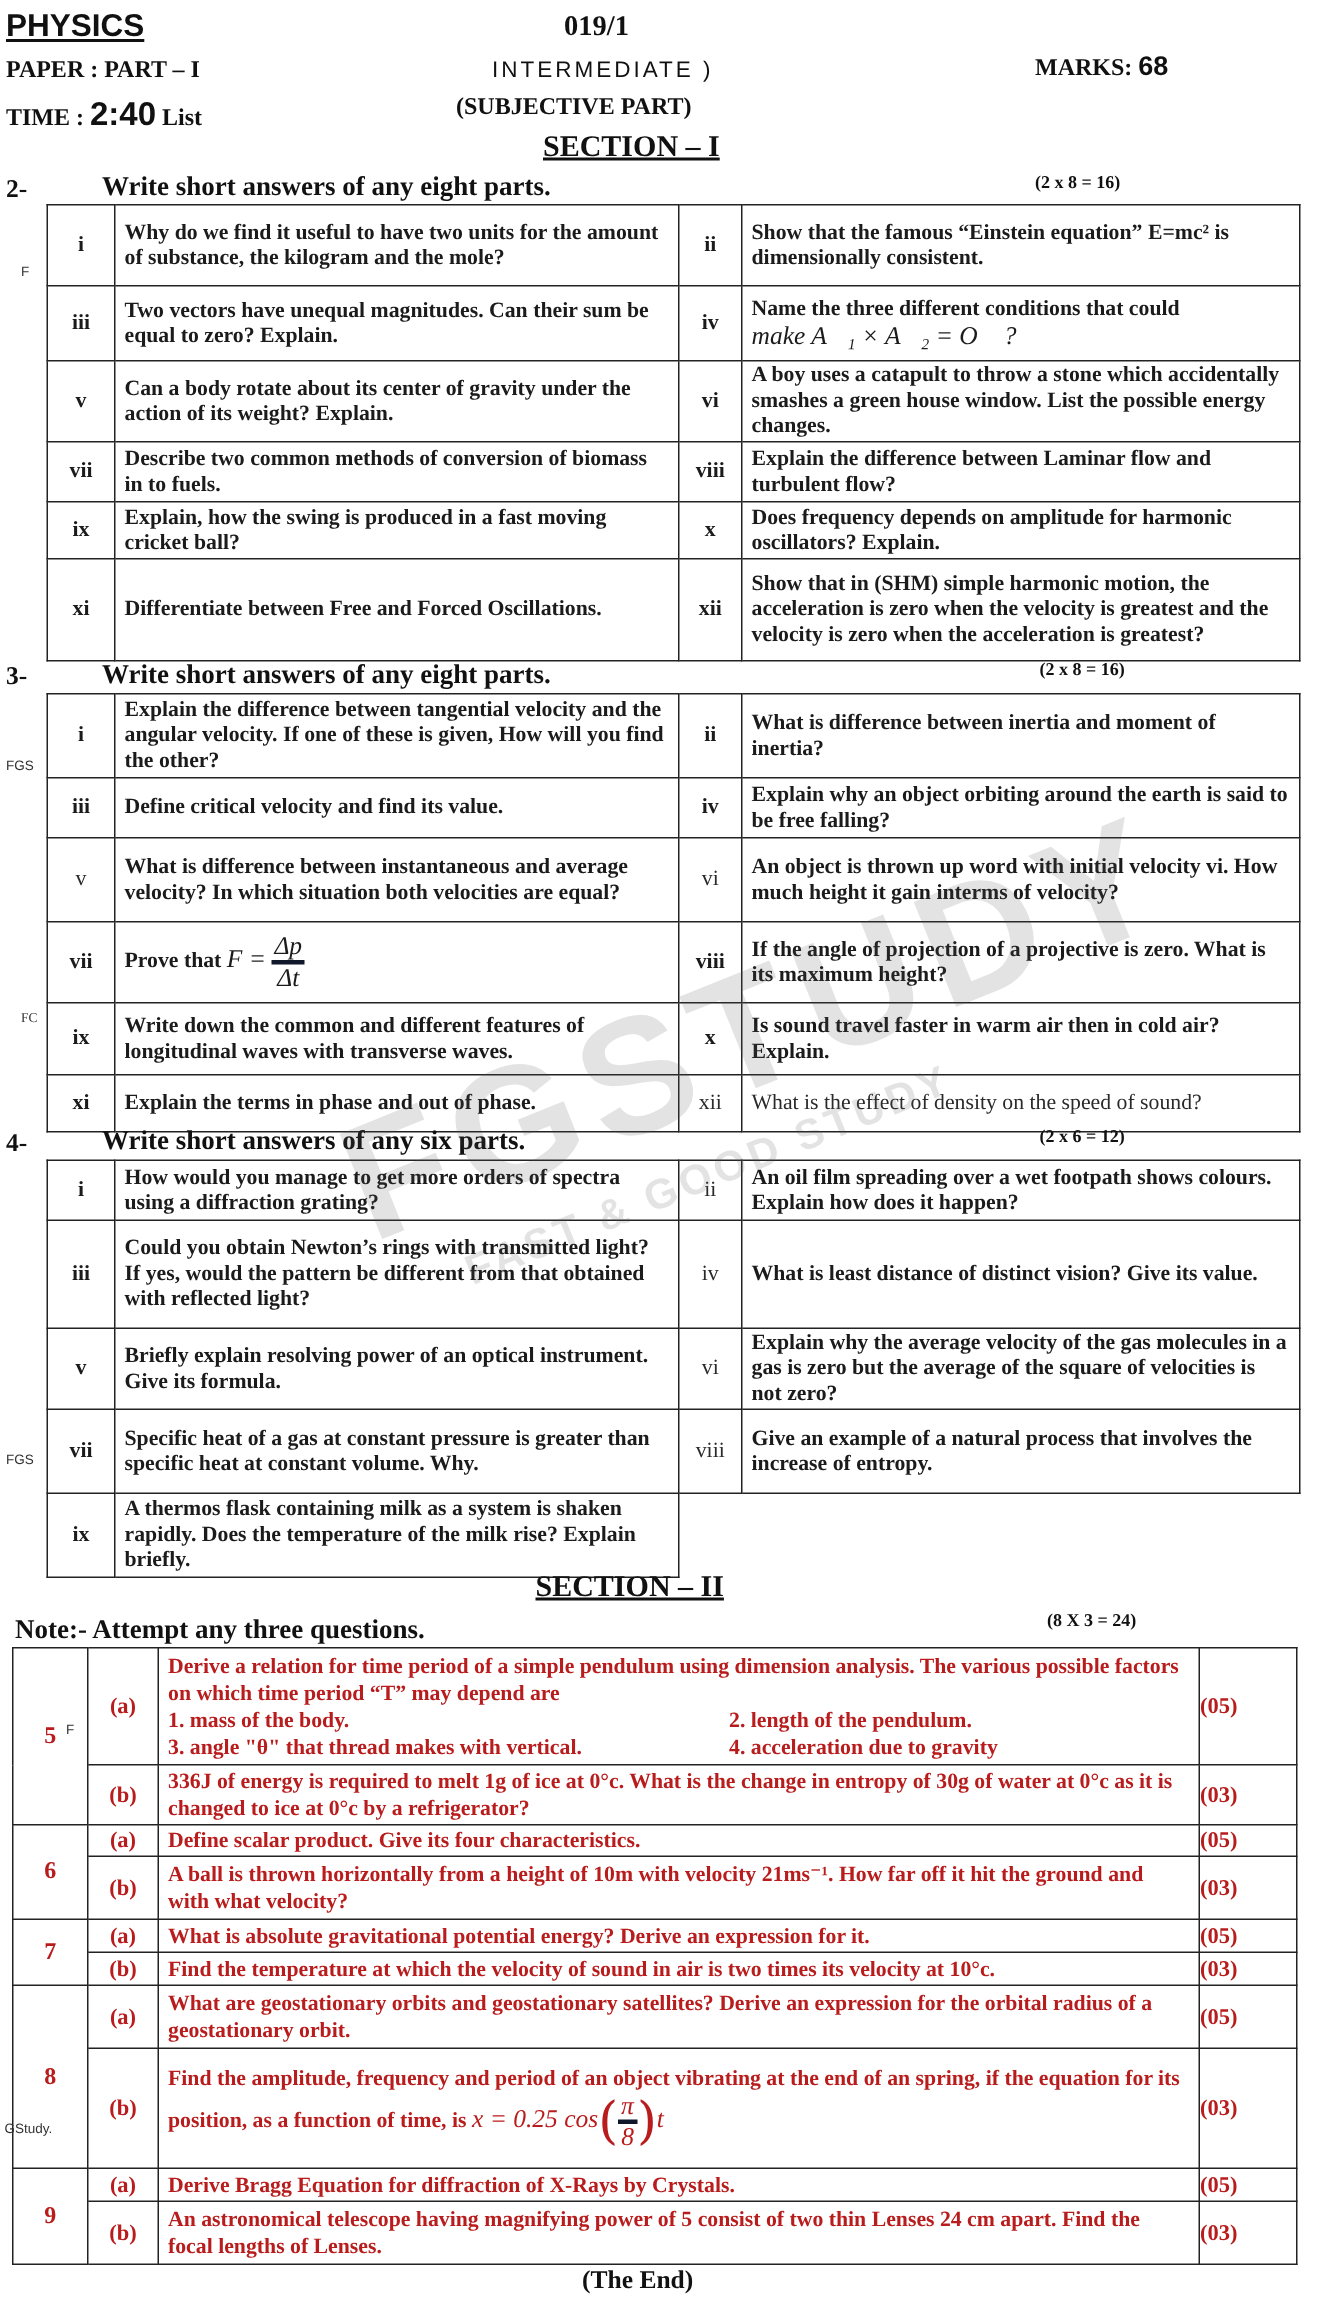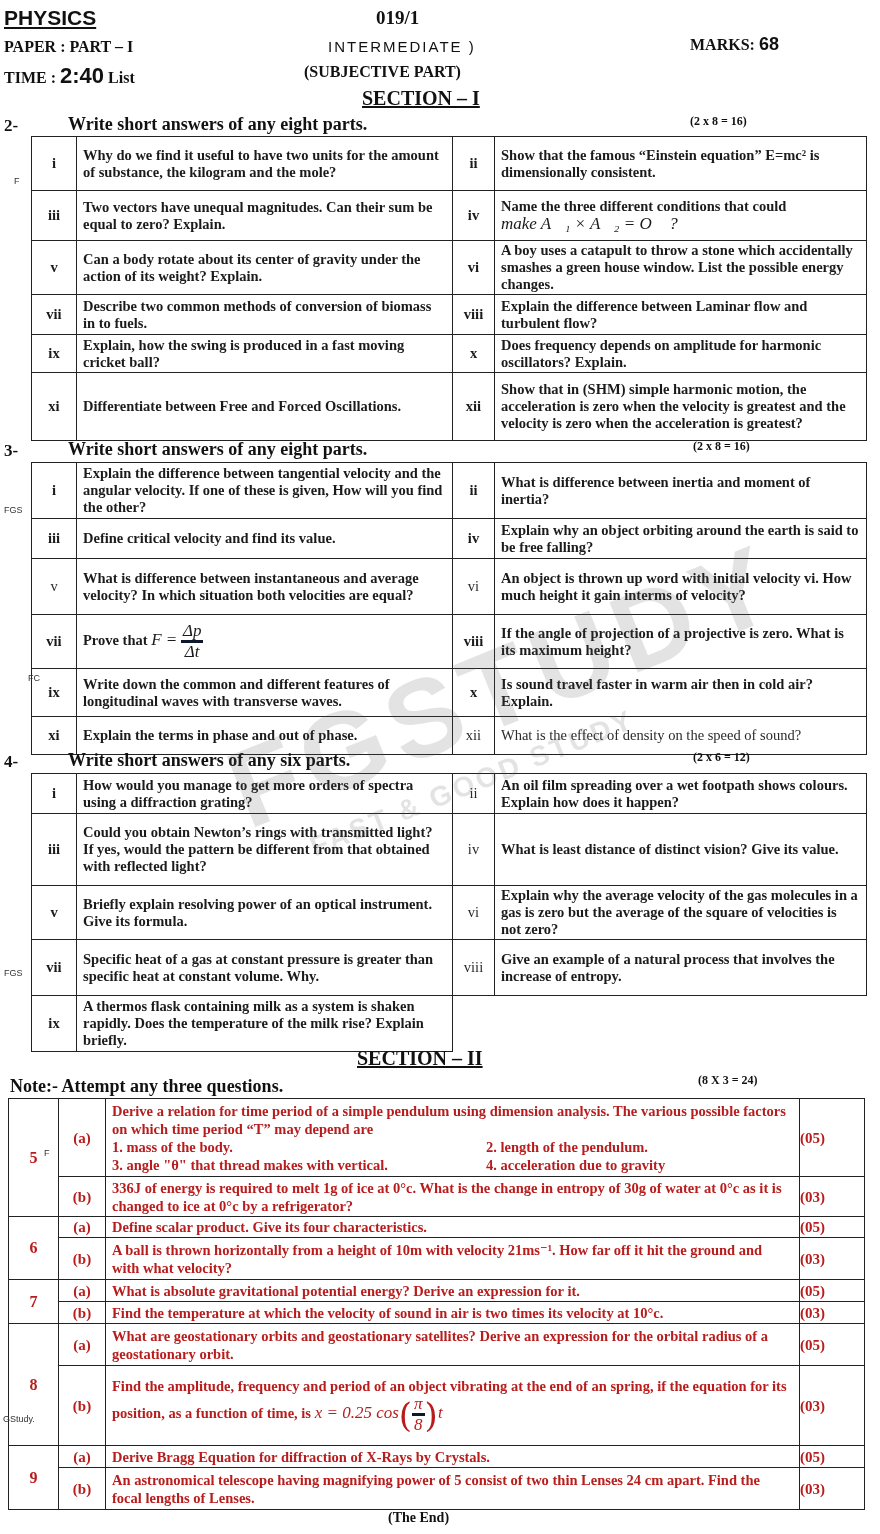--- a/index.html
+++ b/index.html
@@ -45,21 +45,21 @@
   .frac .bot { display: block; padding: 0 2px; }
   .math { font-family: "Liberation Serif", serif; font-style: italic; font-weight: normal; font-size: 17px; }
   .paren { font-size: 34px; font-weight: normal; vertical-align: middle; font-family: "DejaVu Serif", serif; }
 
   .margin-mark { position: absolute; font-family: "Liberation Sans", sans-serif; font-size: 9px; color: #333; font-weight: normal; }
 
   .watermark { position: absolute; left: 250px; top: 640px; width: 450px; height: 300px; pointer-events: none; opacity: 0.16; transform: rotate(-22deg); font-family: "Liberation Sans", sans-serif; color: #555; }
   .wm-big { font-size: 110px; font-weight: bold; letter-spacing: 8px; display: block; text-align: center; }
   .wm-small { font-size: 28px; font-weight: bold; letter-spacing: 3px; display: block; text-align: center; }
 
-  .the-end { left: 388px; top: 1510px; font-size: 14px; font-weight: bold; }
+  .the-end { left: 388px; top: 1510px; font-size: 17px; font-weight: bold; }
 </style>
 </head>
 <body>
 
 <div class="abs hdr-subject">PHYSICS</div>
 <div class="abs hdr-code">019/1</div>
 <div class="abs hdr-paper">PAPER :  PART – I</div>
 <div class="abs hdr-level">INTERMEDIATE   )</div>
 <div class="abs hdr-marks">
   <span>MARKS:</span>
@@ -313,21 +313,21 @@
     <td>An astronomical telescope having magnifying power of 5 consist of two thin Lenses 24 cm apart. Find the focal lengths of Lenses.</td>
     <td class="mk">(03)</td>
   </tr>
 </tbody>
   </table>
 
 <div class="abs the-end">(The  End)</div>
 
 <span class="margin-mark" style="left:14px; top:176px;">F</span>
 <span class="margin-mark" style="left:4px; top:505px;">FGS</span>
-<span class="margin-mark" style="left:28px; top:673px;">FC</span>
+<span class="margin-mark" style="left:14px; top:673px;font-family:Liberation Serif, serif;">FC</span>
 <span class="margin-mark" style="left:4px; top:968px;">FGS</span>
 <span class="margin-mark" style="left:44px; top:1148px;">F</span>
 <span class="margin-mark" style="left:3px; top:1414px;">GStudy.</span>
 
 <div class="watermark">
   <span class="wm-big">FGSTUDY</span>
   <span class="wm-small">FAST &amp; GOOD STUDY</span>
 </div>
 
 </body></html>

